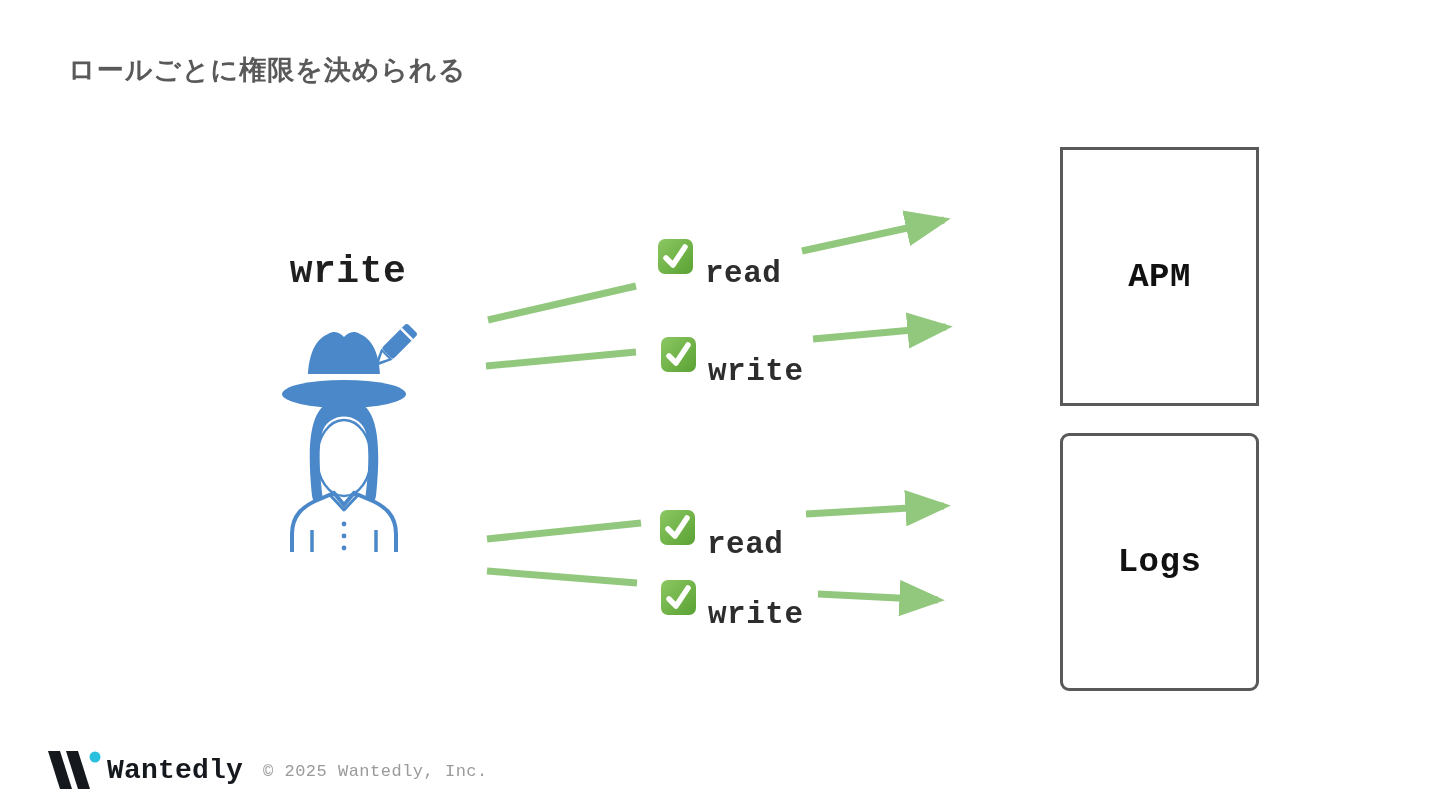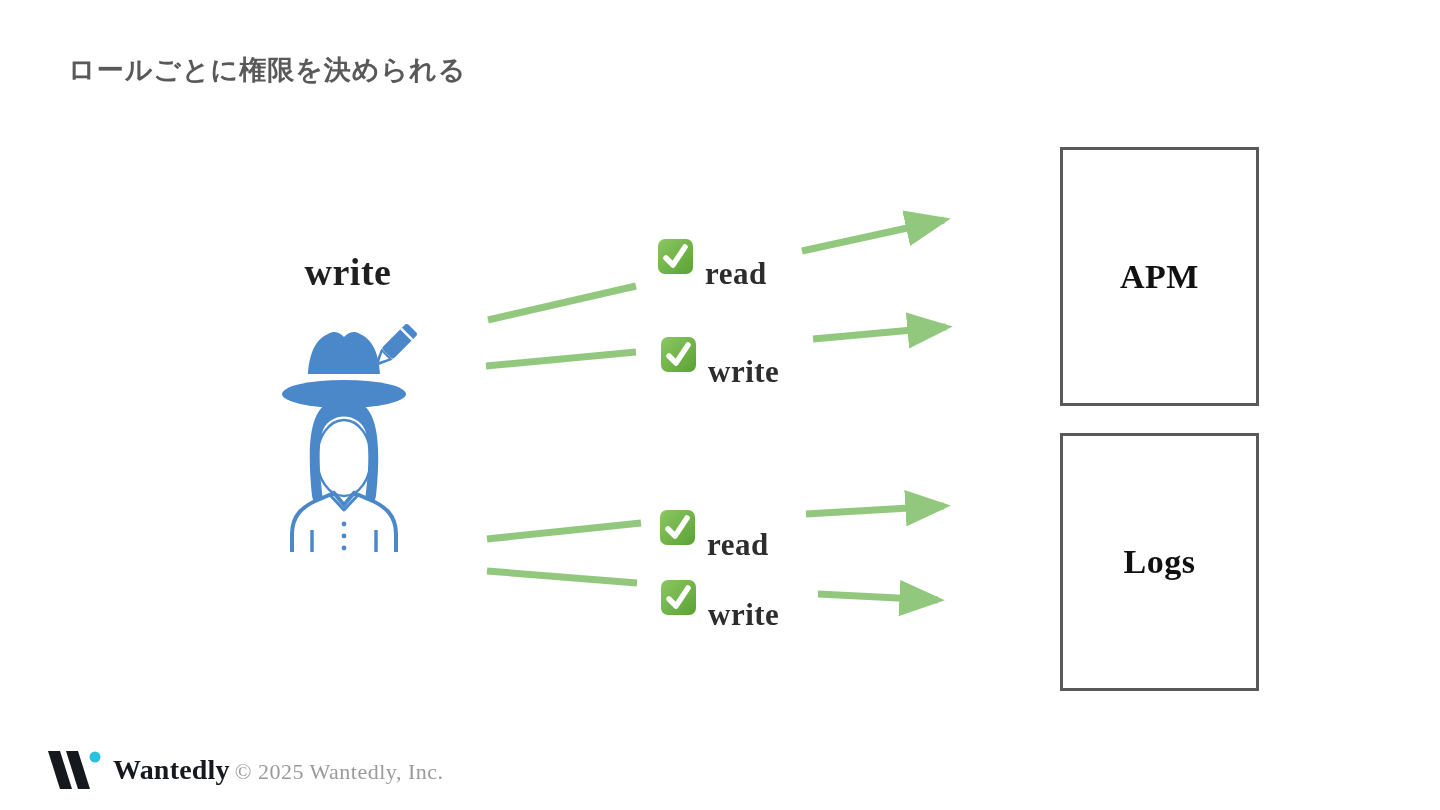--- a/index.html
+++ b/index.html
@@ -3,21 +3,21 @@
 <meta charset="utf-8">
 <style>
   * { margin: 0; padding: 0; box-sizing: border-box; }
   html, body { background: #ffffff; }
   .slide {
     position: relative;
     width: 1388px;
     height: 810px;
     background: #ffffff;
     overflow: hidden;
-    font-family: Liberation Serif, serif;
+    font-family: Liberation Mono, monospace;
   }
   .slide-title {
     position: absolute;
     left: 68px;
     top: 52px;
     font-size: 27px;
     font-weight: 700;
     letter-spacing: 1px;
     color: var(--title_gray, #595959);
   }
@@ -70,45 +70,45 @@
     position: absolute;
     left: 1060px;
     width: 199px;
     border: 3px solid var(--box_border_gray, #595959);
     background: #ffffff;
     display: flex;
     align-items: center;
     justify-content: center;
   }
   .box-apm  { top: 147px; height: 259px; }
-  .box-logs { top: 433px; height: 258px; }
+  .box-logs { top: 433px; height: 258px; border-radius: 9px; }
   .target-box .target-label {
     font-size: 34px;
     font-weight: 700;
     color: #111111;
     letter-spacing: 0.5px;
   }
   .footer {
     position: absolute;
     left: 40px;
     top: 748px;
     height: 44px;
     display: flex;
     align-items: center;
   }
   .brand-name {
-    margin-left: 11px;
+    margin-left: 5px;
     font-size: 28px;
     font-weight: 700;
     color: var(--brand_black, #15191e);
     letter-spacing: 0.2px;
   }
   .copyright {
-    margin-left: 5px;
-    font-size: 22px;
+    margin-left: 20px;
+    font-size: 17px;
     color: var(--copyright_gray, #9a9a9a);
     letter-spacing: 0.5px;
     padding-top: 3px;
   }
 </style>
 </head>
 <body>
 
 <div class="slide">
 

